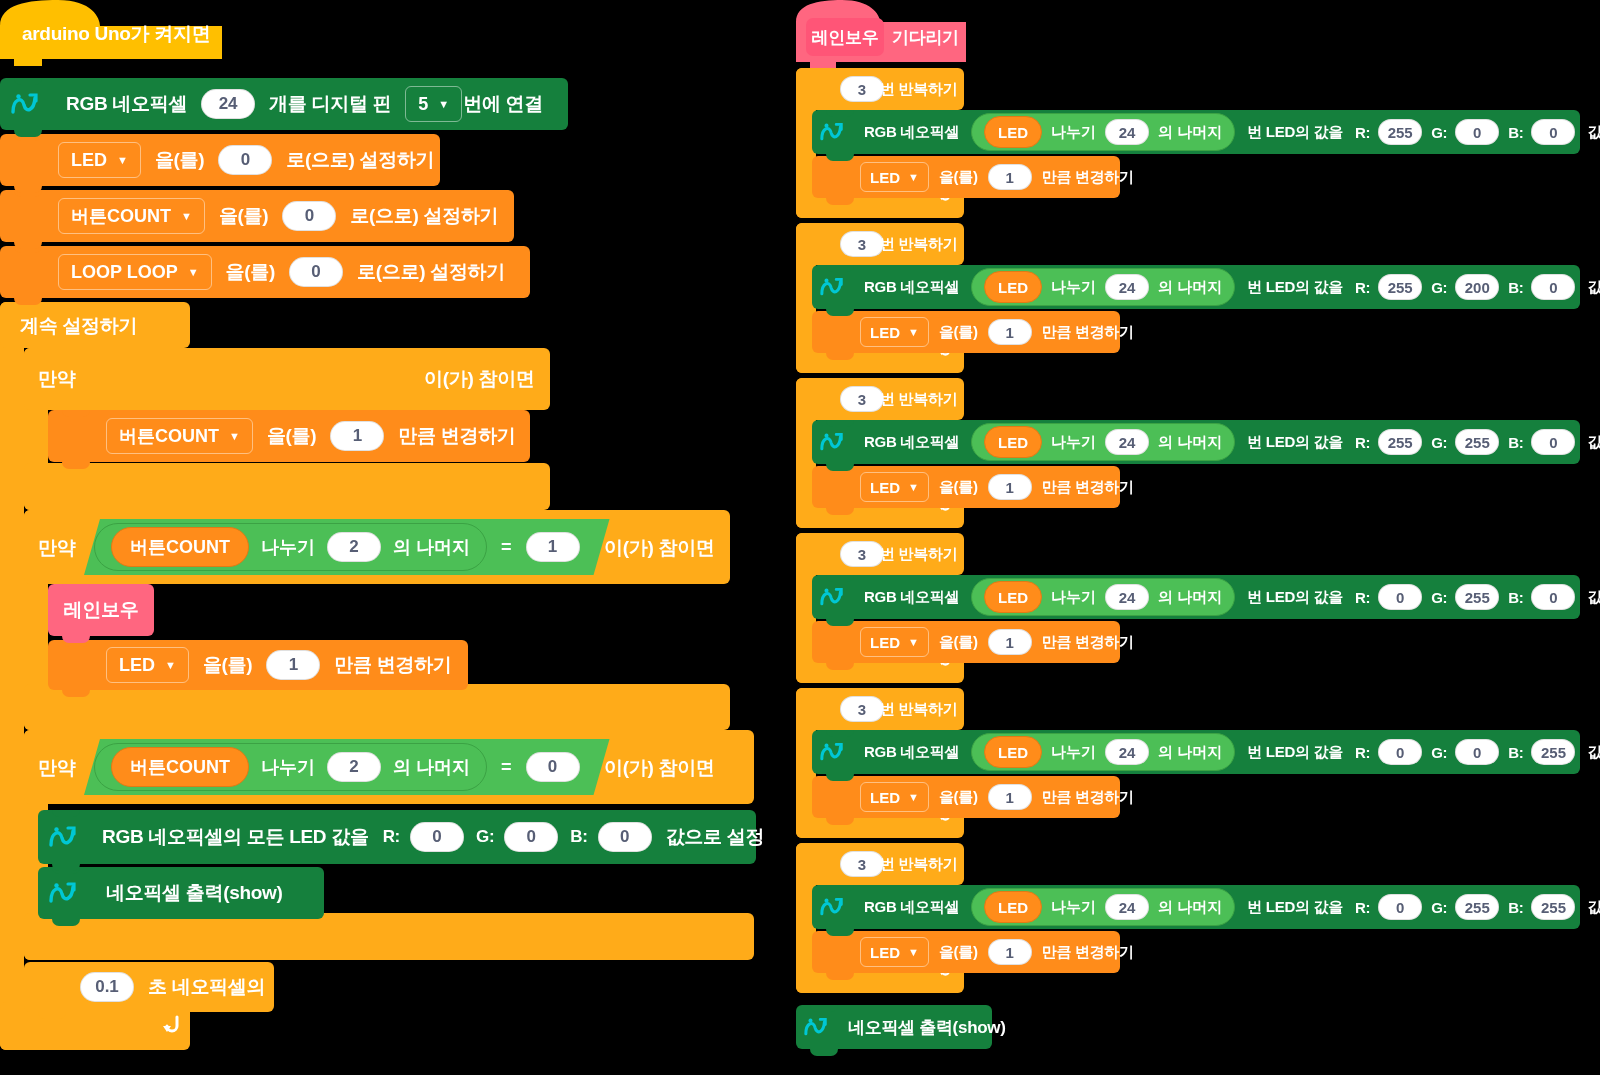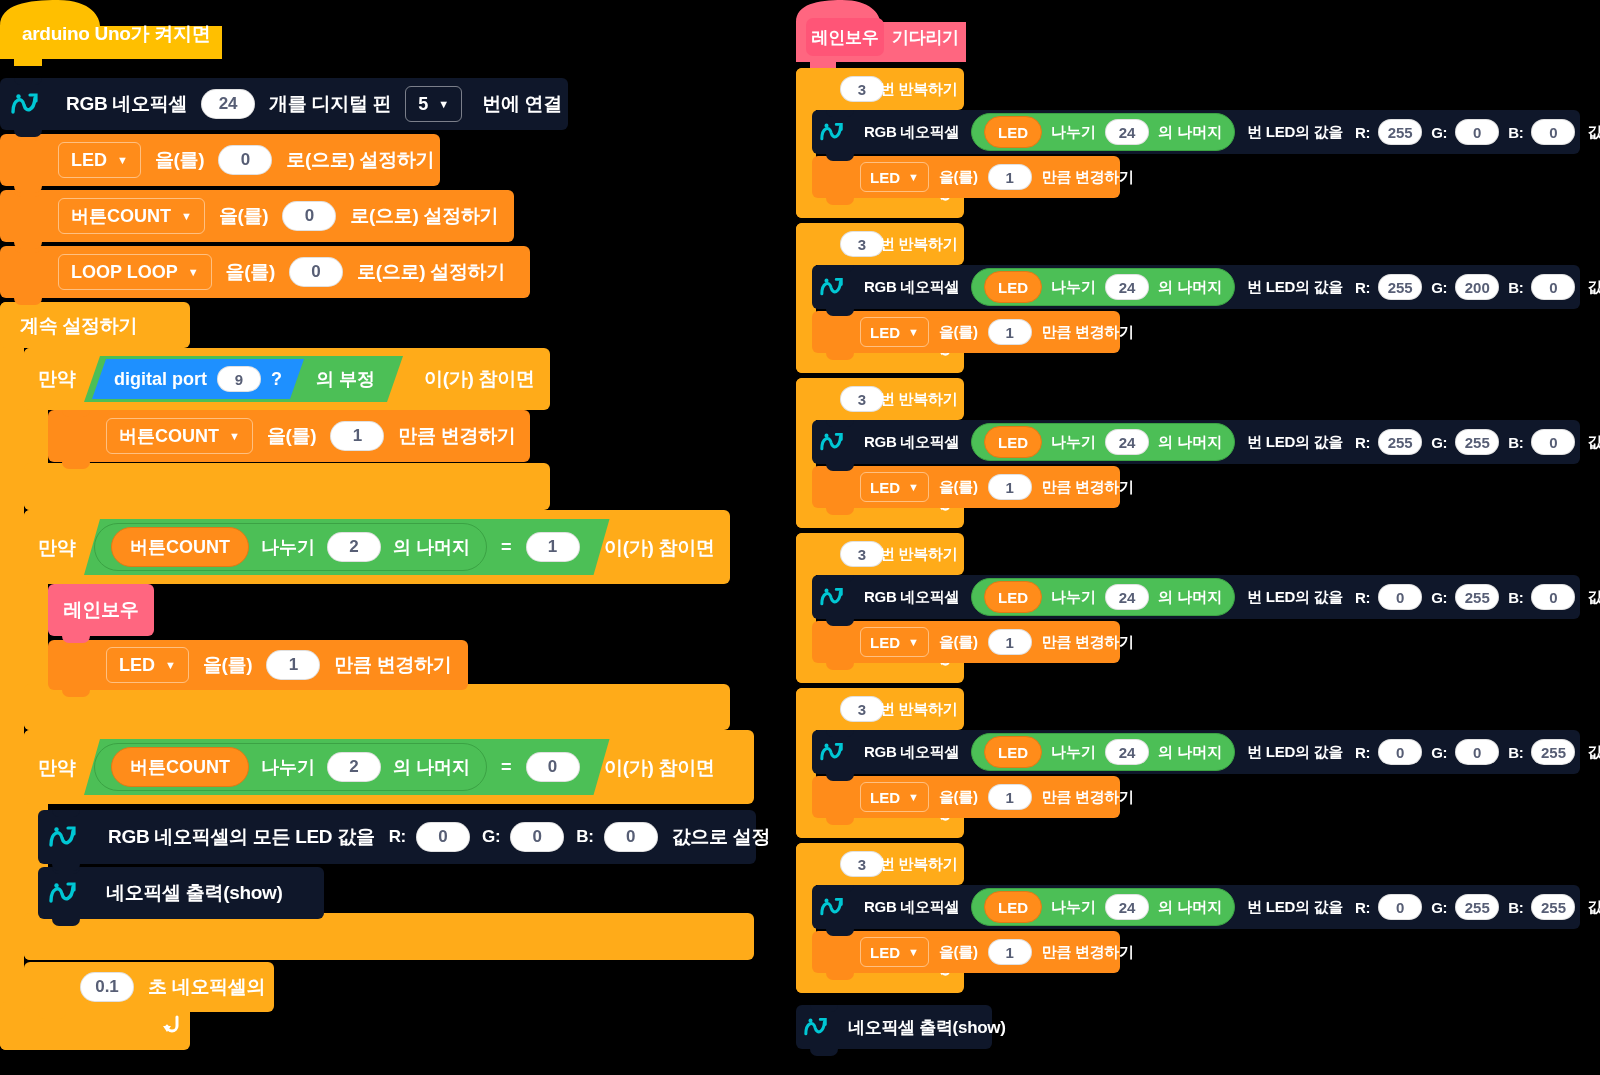--- a/index.html
+++ b/index.html
@@ -7,21 +7,21 @@
        font-family:"Liberation Sans","DejaVu Sans",sans-serif;}
 
   
   .blk{position:absolute;box-sizing:border-box;display:flex;align-items:center;
        border-radius:6px;color:#fff;white-space:nowrap;}
   .lbl{font-size:19px;font-weight:700;color:#fff;letter-spacing:-.3px;}
   .lbl.sm{font-size:17px;}
   .lbl.xs{font-size:15px;}
   .c-ctrl  {background:#FFAB19;}
   .c-var   {background:#FF8C1A;}
-  .c-purple{background:#0f172a;}
+  .c-purple{background:#15803d;}
   .c-pink  {background:#FF6680;}
 
   
   .notch:before{content:"";position:absolute;left:14px;top:0;width:28px;height:7px;
        background:inherit;border-radius:0 0 7px 7px;}
   .notch:after{content:"";position:absolute;left:14px;bottom:-7px;width:28px;height:7px;
        background:inherit;border-radius:0 0 7px 7px;z-index:2;}
 
   
   .num{background:#fff;color:#575E75;border-radius:999px;
@@ -76,21 +76,21 @@
       <path d="M20 4 L26 4 L26 10" stroke="#00C7D4" stroke-width="3.2" fill="none" stroke-linecap="round"></path>
     </svg>
   </span>
   <span class="lbl" style="margin-left:24px;">RGB 네오픽셀</span>
   <span class="num" style="margin-left:14px;">24</span>
   <span class="lbl" style="margin-left:14px;">개를 디지털 핀</span>
   <span class="dd" style="margin-left:14px;">
     <span>5</span>
     <span class="arw">▼</span>
   </span>
-  <span class="lbl" style="margin-left:20px;">번에 연결</span>
+  <span class="lbl" style="margin-left:1px;">번에 연결</span>
 </div>
 
 <div class="blk c-var notch" style="left:0;top:134px;width:440px;height:52px;padding-left:58px;">
   <span class="dd">
     <span>LED</span>
     <span class="arw">▼</span>
   </span>
   <span class="lbl" style="margin-left:14px;">을(를)</span>
   <span class="num" style="margin-left:14px;">0</span>
   <span class="lbl" style="margin-left:14px;">로(으로) 설정하기</span>
@@ -128,30 +128,20 @@
       </svg>
   </span>
 </div>
 
 <div style="position:absolute;left:24px;top:348px;width:526px;height:162px;">
   <div class="carm" style="left:0;top:0;width:24px;height:162px;"></div>
   <div class="carm" style="left:0;top:0;width:526px;height:62px;"></div>
   <div class="carm" style="left:0;top:115px;width:526px;height:47px;"></div>
   <span class="lbl" style="position:absolute;left:14px;top:31px;transform:translateY(-50%);">만약</span>
 
-  <div style="position:absolute;left:60px;top:8px;height:46px;">
-    <div class="hexg" style="padding-left:8px;padding-right:28px;">
-      <span style="background:#1E90FF;color:#fff;display:inline-flex;align-items:center;gap:10px;height:40px;padding:0 22px;font-size:18px;font-weight:700;clip-path:polygon(14px 0,100% 0,calc(100% - 14px) 100%,0 100%);">
-        <span>digital port</span>
-        <span class="num sm">9</span>
-        <span>?</span>
-      </span>
-      <span>의 부정</span>
-    </div>
-  </div>
   <span class="lbl" style="position:absolute;left:400px;top:31px;transform:translateY(-50%);">이(가) 참이면</span>
 
   <div class="blk c-var notch" style="left:24px;top:62px;width:482px;height:52px;padding-left:58px;">
     <span class="dd">
       <span>버튼COUNT</span>
       <span class="arw">▼</span>
     </span>
     <span class="lbl" style="margin-left:14px;">을(를)</span>
     <span class="num" style="margin-left:14px;">1</span>
     <span class="lbl" style="margin-left:14px;">만큼 변경하기</span>
@@ -212,21 +202,21 @@
   <span class="lbl" style="position:absolute;left:580px;top:38px;transform:translateY(-50%);">이(가) 참이면</span>
 
   <div class="blk c-purple notch" style="left:14px;top:80px;width:718px;height:54px;padding-left:8px;">
     <span class="dev">
       <svg width="30" height="26" viewBox="0 0 30 26">
         <path d="M3 21 C3 8, 12 5, 14 14 C16 22, 24 20, 25 7" stroke="#00C7D4" stroke-width="3.4" fill="none" stroke-linecap="round"></path>
         <circle cx="8.5" cy="5.5" r="2.2" fill="#00C7D4"></circle>
         <path d="M20 4 L26 4 L26 10" stroke="#00C7D4" stroke-width="3.2" fill="none" stroke-linecap="round"></path>
       </svg>
     </span>
-    <span class="lbl" style="margin-left:28px;text-align:center;">RGB 네오픽셀의 모든 LED 값을</span>
+    <span class="lbl" style="margin-left:22px;text-align:center;">RGB 네오픽셀의 모든 LED 값을</span>
     <span class="lbl sm" style="margin-left:14px;">R:</span>
     <span class="num" style="margin-left:10px;">0</span>
     <span class="lbl sm" style="margin-left:12px;">G:</span>
     <span class="num" style="margin-left:10px;">0</span>
     <span class="lbl sm" style="margin-left:12px;">B:</span>
     <span class="num" style="margin-left:10px;">0</span>
     <span class="lbl" style="margin-left:14px;">값으로 설정</span>
   </div>
 
   <div class="blk c-purple notch" style="left:14px;top:137px;width:286px;height:52px;padding-left:8px;">

